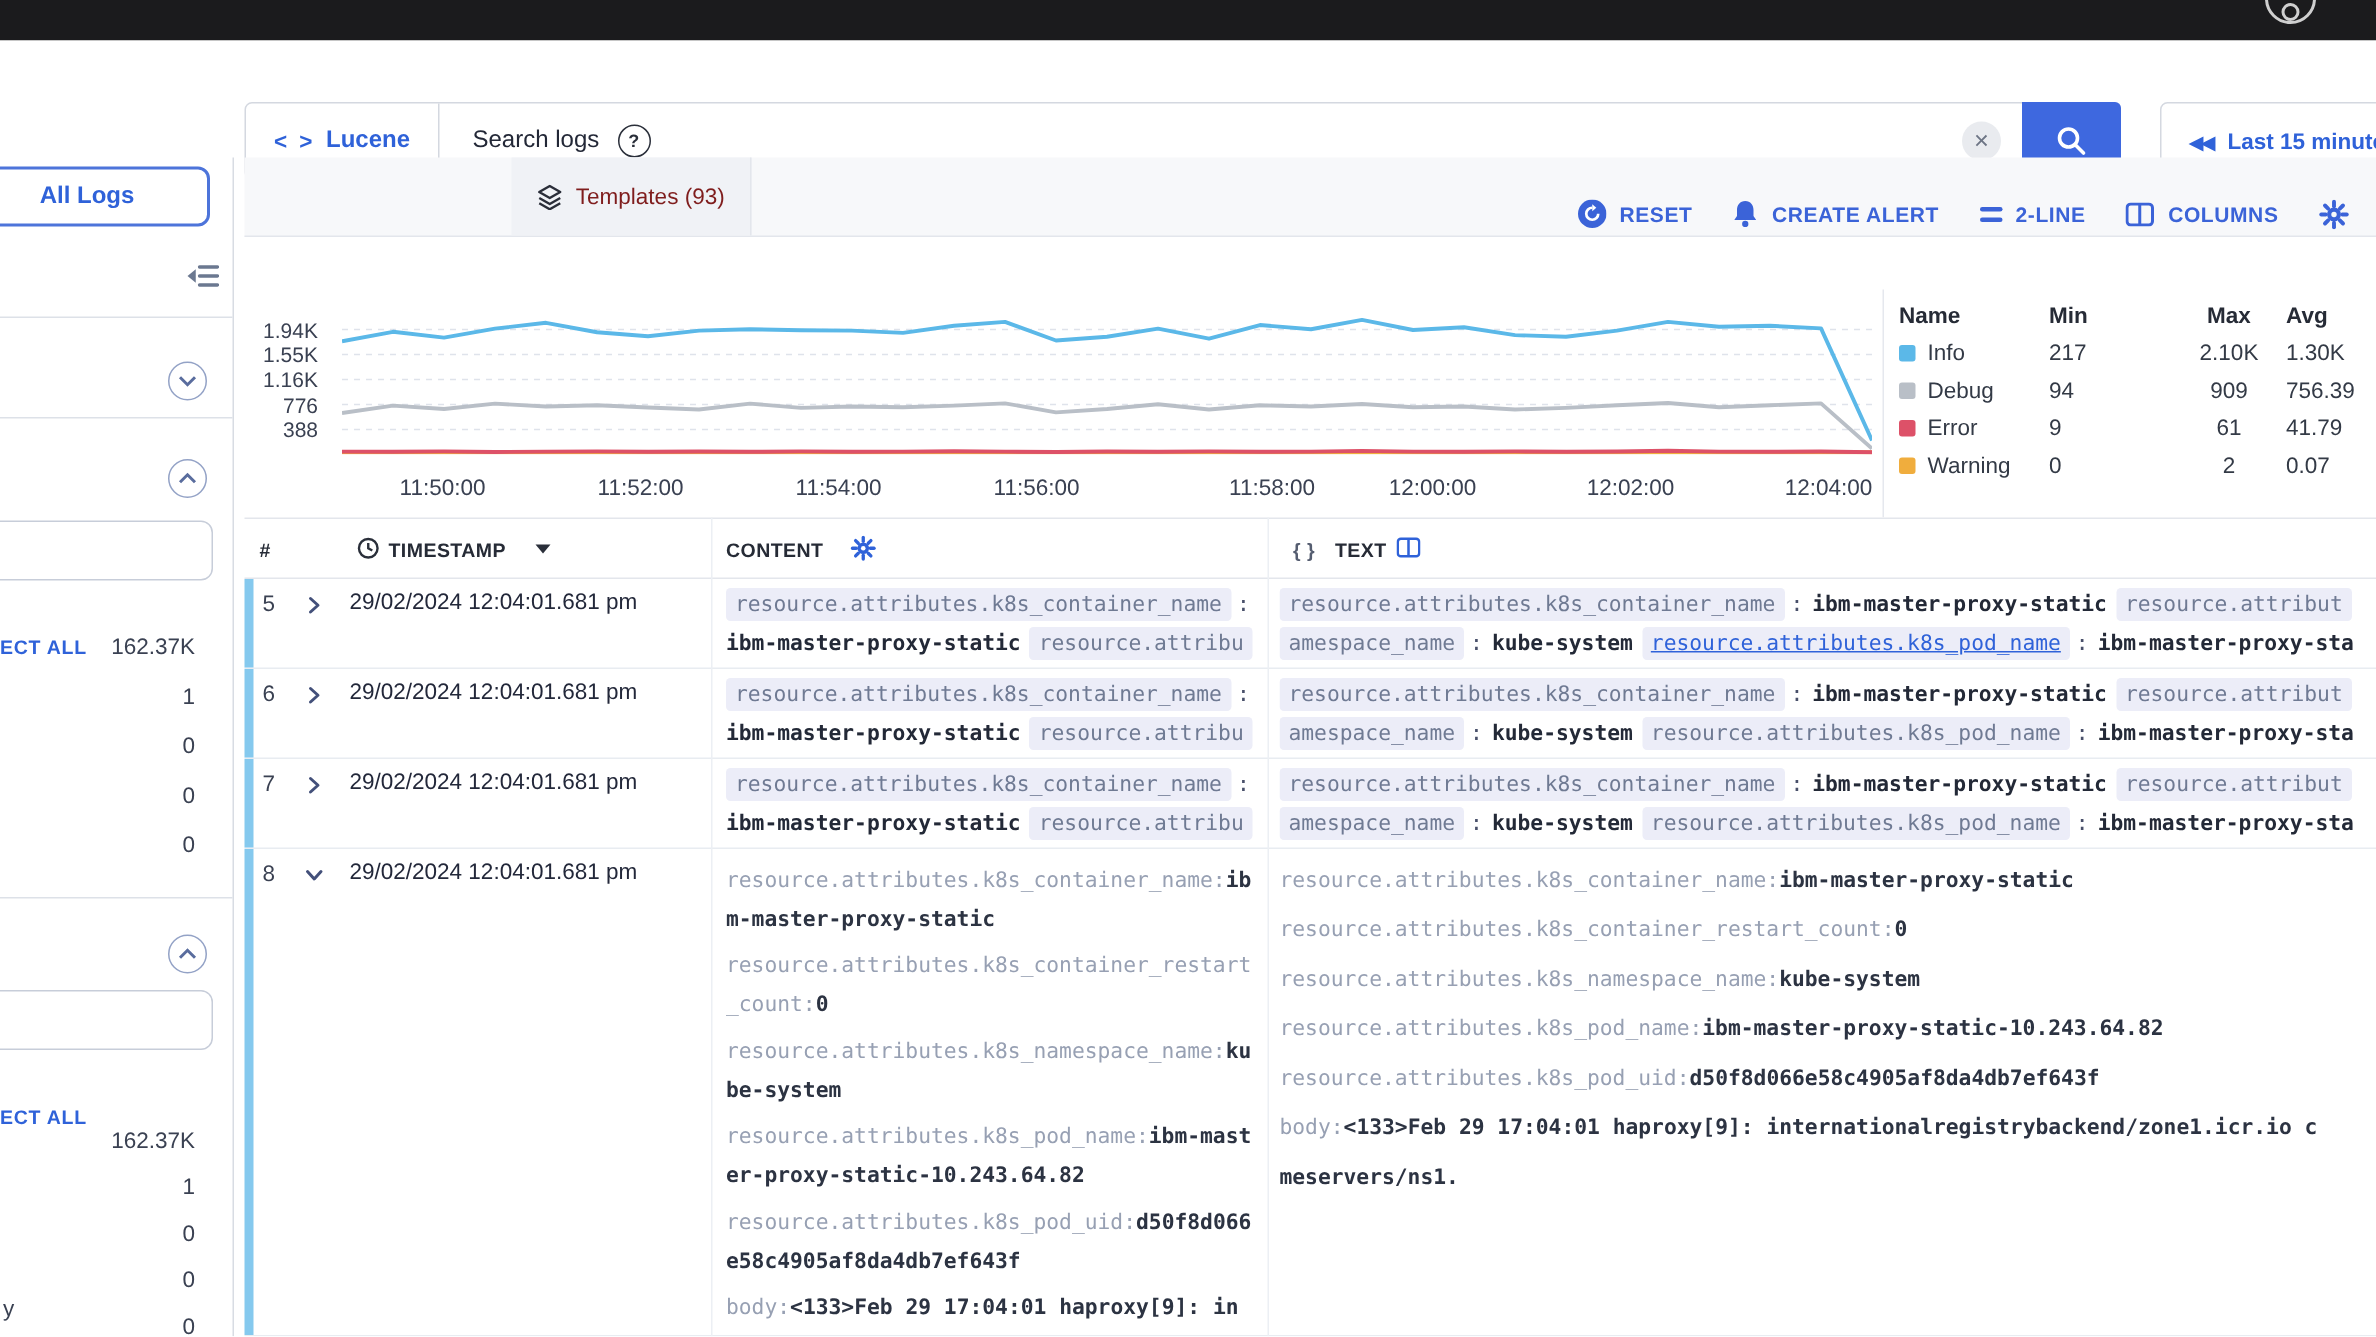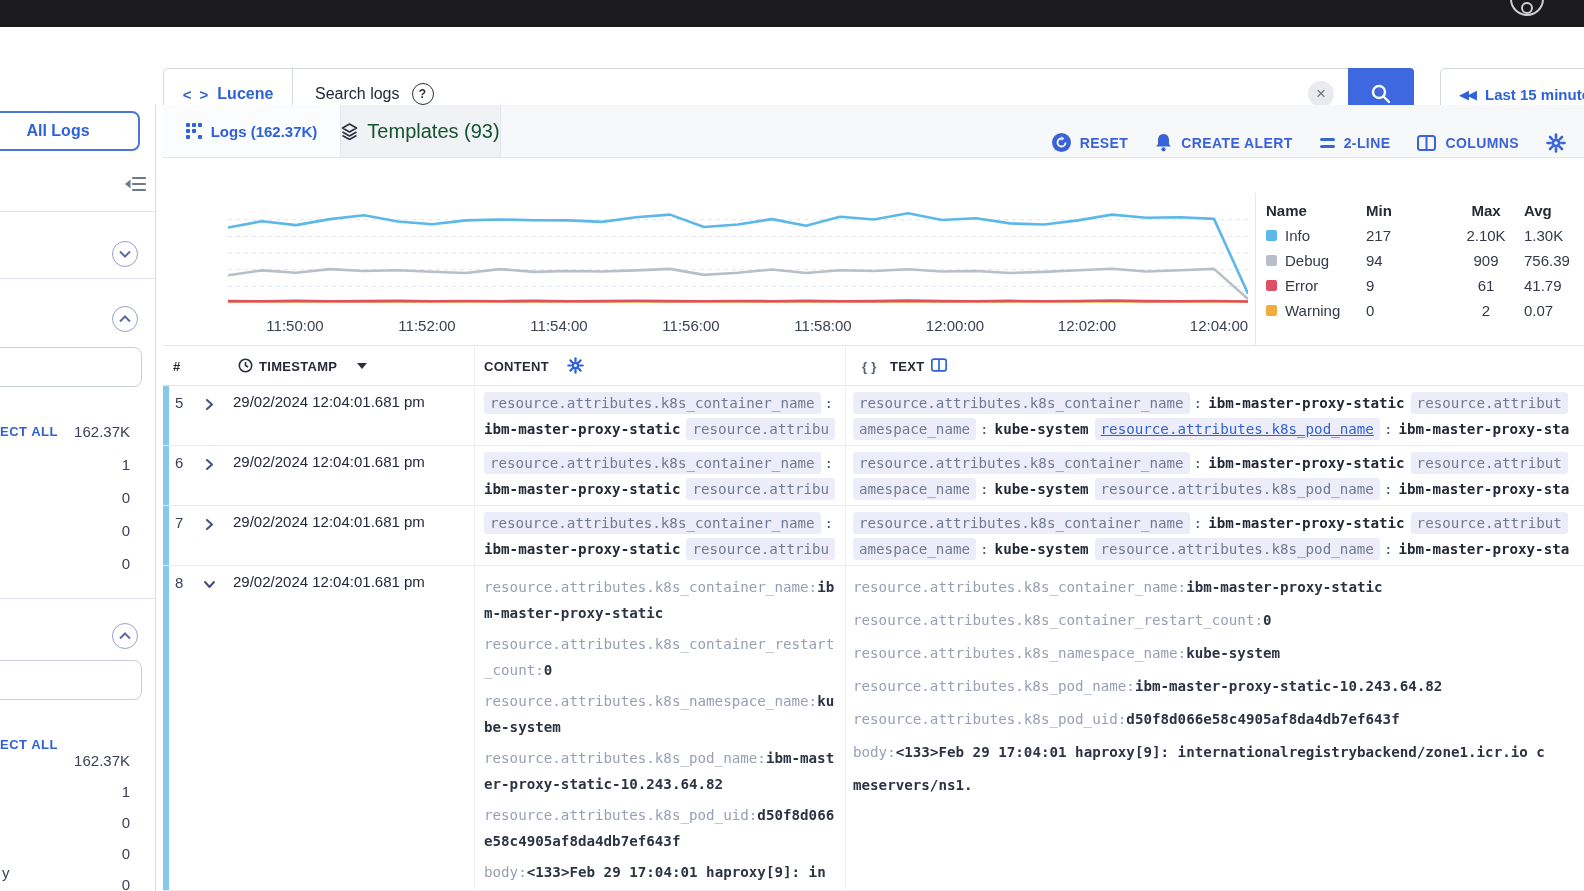--- a/index.html
+++ b/index.html
@@ -34,22 +34,22 @@
   
   .subrow{left:163px;top:105px;width:1421px;height:52px;background:#f7f8fa;border-bottom:1px solid #e3e6ec;}
   .alllogs{left:-24px;top:111px;width:164px;height:40px;border:2px solid #4d74da;border-radius:8px;
            background:#fff;display:flex;align-items:center;justify-content:center;color:#2f62d9;
            font-size:16px;font-weight:bold;box-sizing:border-box;cursor:pointer;}
   .sidedivider{left:155px;top:105px;width:1px;height:786px;background:#d8dce3;}
   .tab{position:absolute;top:0;height:52px;display:flex;align-items:center;gap:9px;justify-content:center;
        box-sizing:border-box;cursor:pointer;}
   .tab-logs{left:0;width:178px;background:#fbfcfe;border-right:1px solid #e3e6ec;color:#2f62d9;
             font-size:15px;font-weight:600;}
-  .tab-templates{left:178px;width:160px;background:#f0f2f6;border-right:1px solid #e3e6ec;color:#14532d;
-            font-size:20px;}
+  .tab-templates{left:178px;width:160px;background:#f0f2f6;border-right:1px solid #e3e6ec;color:#7f1d1d;
+            font-size:15px;}
   .toolbar{position:absolute;right:0;top:0;height:52px;display:flex;align-items:center;gap:27px;
            padding-right:18px;color:#3b63d8;}
   .tool{display:flex;align-items:center;gap:9px;font-size:14px;font-weight:bold;letter-spacing:.4px;cursor:pointer;margin-top:23px;}
   .bars2{display:flex;flex-direction:column;gap:4px;}
   .bars2 i{display:block;width:15px;height:3px;background:#3b63d8;border-radius:2px;}
   
   .countstrip{left:163px;top:157px;width:1421px;height:36px;background:#f7f8fa;border-bottom:1px solid #e6e9ee;
               display:flex;align-items:center;padding-left:22px;box-sizing:border-box;font-size:15px;color:#3a4152;}
   .countstrip b{color:#23262f;}
   .countstrip .gap{width:7px;display:inline-block;}
@@ -136,34 +136,20 @@
         </svg>
       </span>
     </div>
     <div class="abs timebox">
       <span class="rew">◀◀</span>
       <span class="tlabel">Last 15 minutes</span>
     </div>
   </div>
 
   <div class="abs subrow">
-    <div class="tab tab-logs">
-      <svg width="16" height="16" viewBox="0 0 16 16">
-        <g fill="#2f62d9">
-          <rect x="0" y="0" width="4" height="4" rx="1"></rect>
-            <rect x="6" y="0" width="4" height="4" rx="1"></rect>
-            <rect x="12" y="0" width="4" height="4" rx="1"></rect>
-          <rect x="0" y="6" width="4" height="4" rx="1"></rect>
-            <rect x="6" y="6" width="4" height="4" rx="1"></rect>
-          <rect x="0" y="12" width="4" height="4" rx="1"></rect>
-            <rect x="12" y="12" width="4" height="4" rx="1"></rect>
-        </g>
-      </svg>
-      <span>Logs (162.37K)</span>
-    </div>
     <div class="tab tab-templates">
       <svg width="17" height="17" viewBox="0 0 17 17">
         <g fill="none" stroke="#2a2e39" stroke-width="1.6" stroke-linejoin="round">
           <path d="M8.5 1 L15.5 5 L8.5 9 L1.5 5 Z"></path>
           <path d="M1.5 9 L8.5 13 L15.5 9"></path>
           <path d="M1.5 12.5 L8.5 16.5 L15.5 12.5"></path>
         </g>
       </svg>
       <span>Templates (93)</span>
     </div>
@@ -264,38 +250,45 @@
       <div class="cntrow" style="height: 31px; line-height: 31px;">162.37K</div>
       <div class="cntrow" style="height: 31px; line-height: 31px;">1</div>
       <div class="cntrow" style="height: 31px; line-height: 31px;">0</div>
       <div class="cntrow" style="height: 31px; line-height: 31px;">0</div>
       <div class="cntrow" style="height: 31px; line-height: 31px;">0</div>
     </div>
   <div class="abs partial-y">y</div>
 
 
   <div class="abs chartarea"></div>
+  <div class="abs ylabels" id="ylabels">
+      <span style="top: 11.7417px;">1.94K</span>
+      <span style="top: 28.3933px;">1.55K</span>
+      <span style="top: 45.045px;">1.16K</span>
+      <span style="top: 61.6967px;">776</span>
+      <span style="top: 78.3483px;">388</span>
+    </div>
   <svg class="abs plot" id="chartsvg" viewBox="0 0 1020 103" preserveAspectRatio="none">
       <line x1="0" x2="1020" y1="19.74166666666666" y2="19.74166666666666" stroke="#dfe3eb" stroke-dasharray="4 4"></line>
       <line x1="0" x2="1020" y1="36.393333333333345" y2="36.393333333333345" stroke="#dfe3eb" stroke-dasharray="4 4"></line>
       <line x1="0" x2="1020" y1="53.045" y2="53.045" stroke="#dfe3eb" stroke-dasharray="4 4"></line>
       <line x1="0" x2="1020" y1="69.69666666666667" y2="69.69666666666667" stroke="#dfe3eb" stroke-dasharray="4 4"></line>
       <line x1="0" x2="1020" y1="86.34833333333333" y2="86.34833333333333" stroke="#dfe3eb" stroke-dasharray="4 4"></line>
       <line x1="0" x2="1020" y1="102" y2="102" stroke="#e3e6ec"></line>
       <polyline points="0.0,101.5 34.0,101.5 68.0,101.5 102.0,101.5 136.0,101.5 170.0,101.5 204.0,101.5 238.0,101.5 272.0,101.5 306.0,101.5 340.0,101.5 374.0,101.5 408.0,101.5 442.0,101.5 476.0,101.5 510.0,101.5 544.0,101.5 578.0,101.5 612.0,101.5 646.0,101.5 680.0,101.5 714.0,101.5 748.0,101.5 782.0,101.5 816.0,101.5 850.0,101.5 884.0,101.5 918.0,101.5 952.0,101.5 986.0,101.5 1020.0,101.5" fill="none" stroke="#f0ad3d" stroke-width="2.6" stroke-linejoin="round"></polyline>
       <polyline points="0.0,101.1 34.0,101.2 68.0,100.9 102.0,101.3 136.0,101.1 170.0,100.9 204.0,101.2 238.0,101.0 272.0,101.2 306.0,100.9 340.0,101.2 374.0,101.1 408.0,100.8 442.0,101.1 476.0,101.3 510.0,101.0 544.0,101.2 578.0,100.9 612.0,101.2 646.0,101.1 680.0,100.6 714.0,101.1 748.0,101.2 782.0,100.9 816.0,101.2 850.0,101.0 884.0,100.5 918.0,101.1 952.0,101.2 986.0,101.0 1020.0,101.5" fill="none" stroke="#dd5168" stroke-width="2.6" stroke-linejoin="round"></polyline>
       <polyline points="0.0,75.3 34.0,70.4 68.0,72.7 102.0,69.1 136.0,71.0 170.0,70.2 204.0,71.7 238.0,73.0 272.0,69.1 306.0,71.9 340.0,71.0 374.0,71.5 408.0,70.4 442.0,68.9 476.0,74.9 510.0,72.7 544.0,69.5 578.0,73.0 612.0,70.2 646.0,71.0 680.0,69.3 714.0,71.5 748.0,71.0 782.0,73.0 816.0,71.9 850.0,70.2 884.0,68.7 918.0,71.5 952.0,70.2 986.0,68.9 1020.0,99.0" fill="none" stroke="#b9bfc7" stroke-width="2.6" stroke-linejoin="round"></polyline>
       <polyline points="0.0,27.5 34.0,21.2 68.0,25.1 102.0,19.1 136.0,15.2 170.0,21.5 204.0,24.2 238.0,20.4 272.0,19.5 306.0,20.2 340.0,20.4 374.0,21.9 408.0,17.2 442.0,14.6 476.0,27.0 510.0,24.5 544.0,19.1 578.0,25.8 612.0,16.7 646.0,19.5 680.0,13.3 714.0,20.0 748.0,18.2 782.0,23.4 816.0,24.5 850.0,20.4 884.0,14.6 918.0,17.8 952.0,17.2 986.0,18.9 1020.0,93.7" fill="none" stroke="#5bb8e8" stroke-width="2.6" stroke-linejoin="round"></polyline>
     </svg>
   <div class="abs xlabels" id="xlabels">
       <span style="left: 17px; text-align: center;">11:50:00</span>
       <span style="left: 149px;">11:52:00</span>
       <span style="left: 281px;">11:54:00</span>
       <span style="left: 413px;">11:56:00</span>
-      <span style="left: 545px;">11:58:00</span>
+      <span style="left: 570px;">11:58:00</span>
       <span style="left: 677px;">12:00:00</span>
       <span style="left: 809px;">12:02:00</span>
       <span style="left: 941px;">12:04:00</span>
     </div>
   <div class="abs legdivider"></div>
   <div class="abs legend" id="legend">
       <div class="lg-row lg-h">
         <span class="lg-c1">Name</span>
         <span class="lg-c2">Min</span>
         <span class="lg-c3">Max</span>

